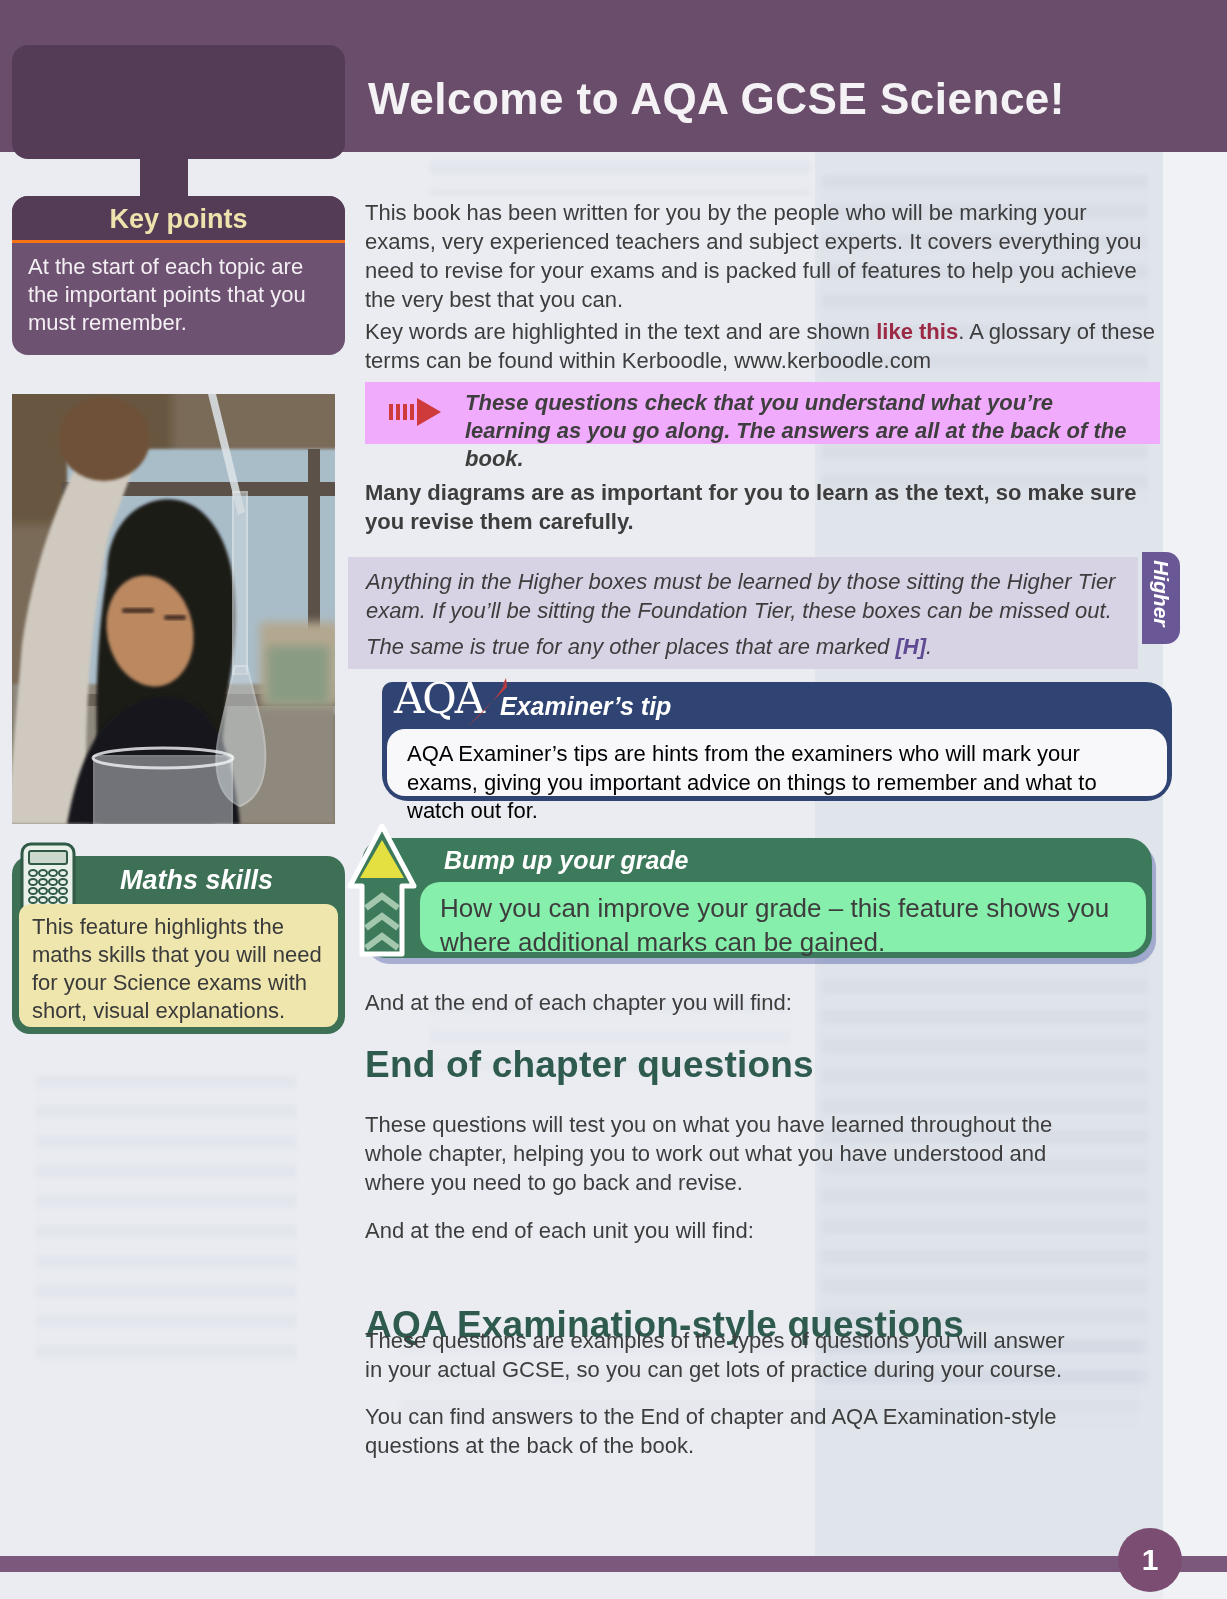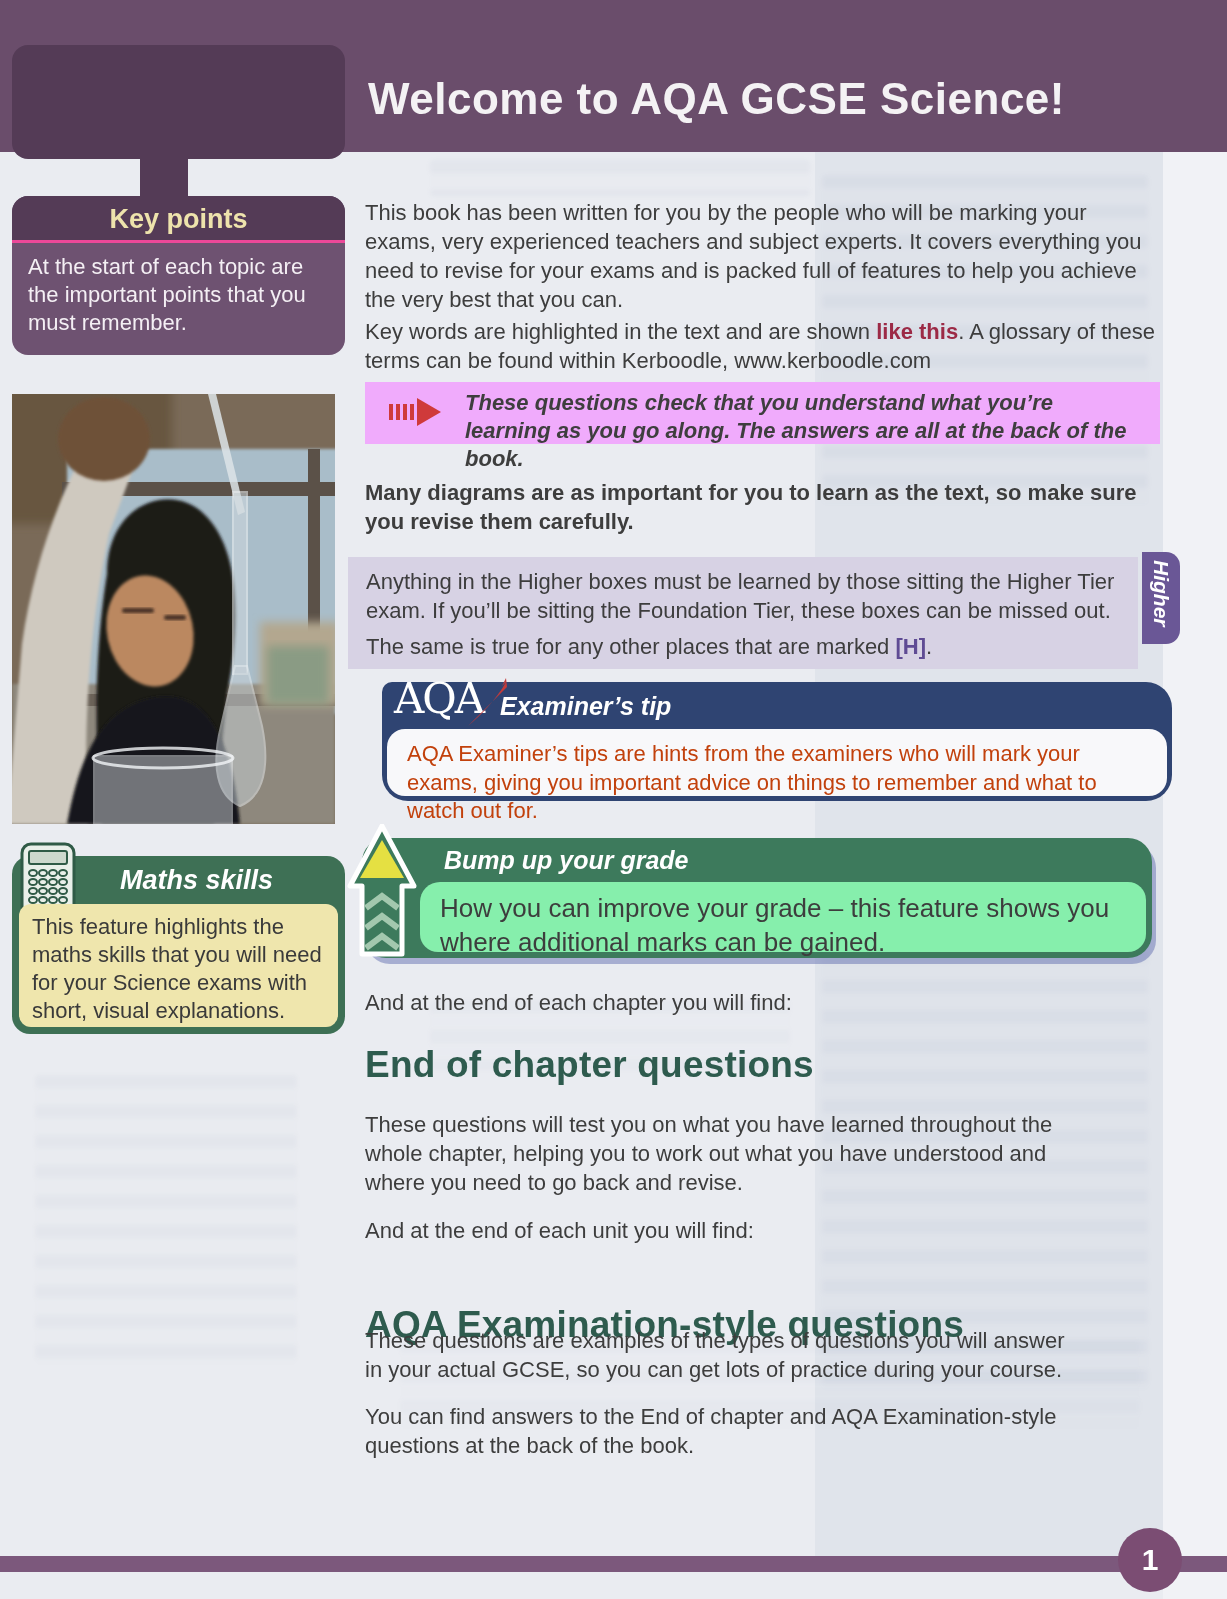--- a/index.html
+++ b/index.html
@@ -21,50 +21,50 @@
   
   .band { position:absolute; left:0; top:0; width:1227px; height:152px; background:#6a4d6b; z-index:2; }
   .band-box { position:absolute; left:12px; top:45px; width:333px; height:114px; background:#543b56; border-radius:16px; z-index:3; }
   .band-neck { position:absolute; left:140px; top:155px; width:48px; height:46px; background:#543b56; z-index:3; }
   .page-title {
     position:absolute; left:368px; top:74px; z-index:4;
     font-size:44px; font-weight:bold; color:#f4f2f4; letter-spacing:0.5px;
   }
   
   .kp-box { position:absolute; left:12px; top:196px; width:333px; height:159px; border-radius:16px; overflow:hidden; background:#6e5271; z-index:3; }
-  .kp-header { height:47px; background:#543b56; border-bottom:3px solid #ec4899; color:#eee3ac; font-size:27px; font-weight:bold; text-align:center; line-height:46px; }
+  .kp-header { height:47px; background:#543b56; border-bottom:3px solid #f97316; color:#eee3ac; font-size:27px; font-weight:bold; text-align:center; line-height:46px; }
   .kp-body { padding:10px 16px; color:#f4eff4; font-size:22px; line-height:1.28; }
   
   .photo { position:absolute; left:12px; top:394px; width:323px; height:430px; overflow:hidden; z-index:3; background:#6f6051; }
   
   .maths-box { position:absolute; left:12px; top:856px; width:333px; height:178px; background:#3e7055; border-radius:18px; z-index:3; }
   .maths-title { position:absolute; left:108px; top:9px; color:#fff; font-size:27px; font-weight:bold; font-style:italic; }
   .maths-body { position:absolute; left:7px; right:7px; top:48px; bottom:7px; background:#efe6ad; border-radius:12px; padding:9px 13px; font-size:22px; line-height:1.27; color:#3a3a3a; }
   .calc-icon { position:absolute; left:8px; top:-14px; }
   
   .para { position:absolute; left:365px; width:798px; font-size:22px; line-height:1.32; color:#3d3d3d; z-index:3; }
   .bold { font-weight:bold; }
   .keyword { color:#9c2a46; font-weight:bold; }
   
   .q-box { position:absolute; left:365px; top:382px; width:795px; height:62px; background:#f0abfc; z-index:3; }
   .q-text { position:absolute; left:100px; top:7px; width:670px; font-size:22px; line-height:1.28; font-style:italic; font-weight:bold; color:#3e3e3e; }
   .q-arrow { position:absolute; left:24px; top:16px; }
   
-  .higher-box { position:absolute; left:348px; top:557px; width:790px; height:112px; background:#d7d2e4; z-index:3; padding:11px 18px 0 18px; }
+  .higher-box { position:absolute; left:348px; top:557px; width:790px; height:112px; background:#d7d2e4; z-index:3; padding:11px 18px 0 18px;font-style:italic; }
   .higher-box p { font-size:22px; line-height:1.3; color:#3d3d3d; }
   .higher-box p + p { margin-top:8px; }
   .h-mark { color:#5f4b94; font-weight:bold; }
   .higher-tab { position:absolute; left:1142px; top:552px; width:38px; height:92px; background:#6a5796; border-radius:0 14px 14px 0; z-index:3; }
   .higher-tab span { display:block; writing-mode:vertical-rl; color:#fff; font-size:21px; font-weight:bold; font-style:italic; margin:8px auto 0 auto; }
   
   .tip-box { position:absolute; left:362px; top:682px; width:790px; height:119px; background:#2f4472; border-radius:10px 26px 26px 26px; z-index:3;margin-left:20px; }
   .tip-logo { position:absolute; left:12px; top:-8px; font-family:"DejaVu Serif","Liberation Serif",serif; font-size:42px; color:#ffffff; z-index:2; letter-spacing:-2px; }
   .tip-swoosh { position:absolute; left:84px; top:-6px; z-index:3; }
   .tip-title { position:absolute; left:118px; top:10px; color:#fff; font-size:25px; font-weight:bold; font-style:italic; }
-  .tip-inner { position:absolute; left:5px; right:5px; top:47px; bottom:5px; background:#f8f8fa; border-radius:18px; padding:11px 20px; font-size:22px; line-height:1.3; color:#c2410c; }
+  .tip-inner { position:absolute; left:5px; right:5px; top:47px; bottom:5px; background:#f8f8fa; border-radius:18px; padding:11px 20px; font-size:22px; line-height:1.3; color:#000000; }
   
   .bump-box { position:absolute; left:362px; top:838px; width:790px; height:120px; background:#3d7a5c; border-radius:24px; z-index:3; box-shadow:4px 6px 0 rgba(86,100,170,0.45); }
   .bump-title { position:absolute; left:82px; top:8px; color:#fff; font-size:25px; font-weight:bold; font-style:italic; }
   .bump-inner { position:absolute; left:58px; right:6px; top:44px; bottom:6px; background:#86efac; border-radius:20px 18px 18px 18px; padding:10px 20px; font-size:26px; line-height:1.3; color:#3d3d3d; }
   .bump-icon { position:absolute; left:-16px; top:-14px; z-index:4; }
   
   .green-h { position:absolute; left:365px; font-size:37px; font-weight:bold; color:#2e5b4e; z-index:3; letter-spacing:0.2px;text-align:right; }
   
   .foot-line { position:absolute; left:0; top:1556px; width:1227px; height:16px; background:#7c587c; z-index:4; }
   .page-circle { position:absolute; left:1118px; top:1528px; width:64px; height:64px; border-radius:50%; background:#7b4d73; z-index:5; color:#fff; font-size:30px; font-weight:bold; text-align:center; line-height:64px; }

